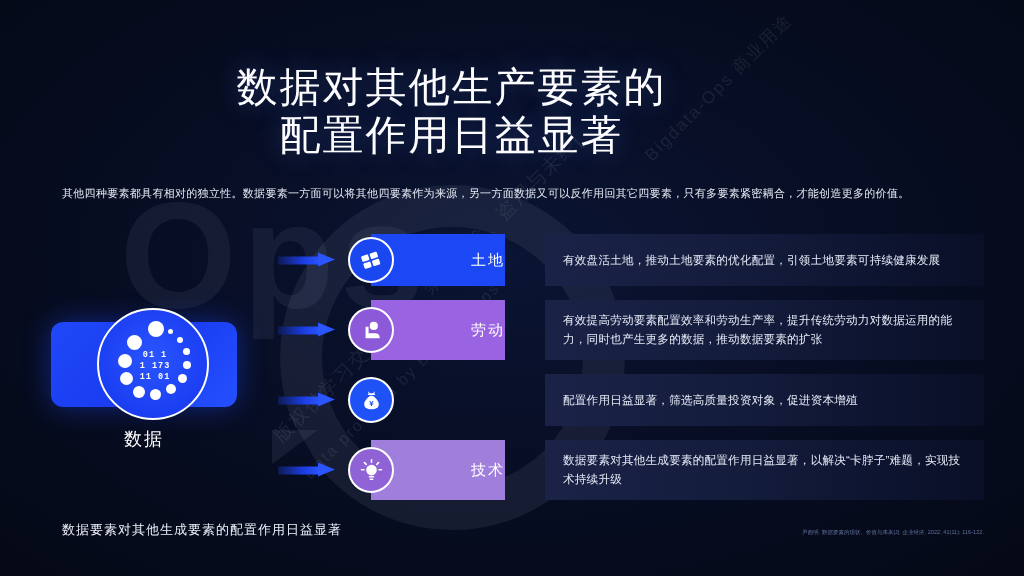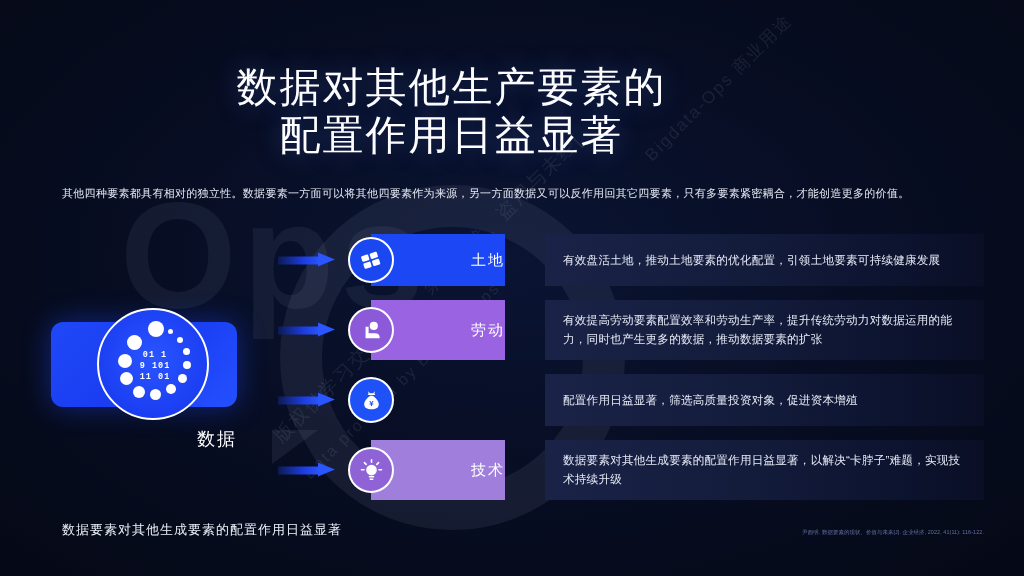--- a/index.html
+++ b/index.html
@@ -72,21 +72,21 @@
   }
   .hub-dots { position:absolute; inset:0; }
   .hub-dots i { position:absolute; background:#fff; border-radius:50%; display:block; }
   .hub-bin {
     position:absolute; left:0; top:40px; width:112px;
     text-align:center; color:#fff;
     font-family:"Liberation Mono","DejaVu Sans Mono",monospace;
     font-size:8.5px; line-height:1.32; letter-spacing:1px; font-weight:700;
   }
   .hub-label {
-    position:absolute; left:0; top:105px; width:186px; text-align:right;
+    position:absolute; left:0; top:105px; width:186px; text-align:center;
     color:#ffffff; font-size:18px; letter-spacing:2px;
   }
   
   .rows { position:absolute; left:278px; top:234px; width:706px; }
   .row { position:relative; height:52px; margin-bottom:14px; }
   .row.tall { height:60px; }
   .arrow { position:absolute; left:0; top:50%; transform:translateY(-50%); width:58px; height:15px; }
   .arrow .shaft {
     position:absolute; left:0; top:4px; width:42px; height:8px;
     background:linear-gradient(90deg,#0d1a52 0%,#1b3ce0 60%,#2a55ff 100%);
@@ -161,21 +161,21 @@
         <i style="left:79px;top:64px;width:9px;height:9px;"></i>
         <i style="left:67px;top:74px;width:10px;height:10px;"></i>
         <i style="left:51px;top:79px;width:11px;height:11px;"></i>
         <i style="left:34px;top:76px;width:12px;height:12px;"></i>
         <i style="left:21px;top:62px;width:13px;height:13px;"></i>
         <i style="left:19px;top:44px;width:14px;height:14px;"></i>
         <i style="left:28px;top:25px;width:15px;height:15px;"></i>
       </div>
       <div class="hub-bin">
         <div>01 1</div>
-        <div>9 101</div>
+        <div>1 173</div>
         <div>11 01</div>
       </div>
     </div>
     <div class="hub-label">数据</div>
   </div>
 
   <div class="rows">
 
     <div class="row">
       <div class="arrow">

